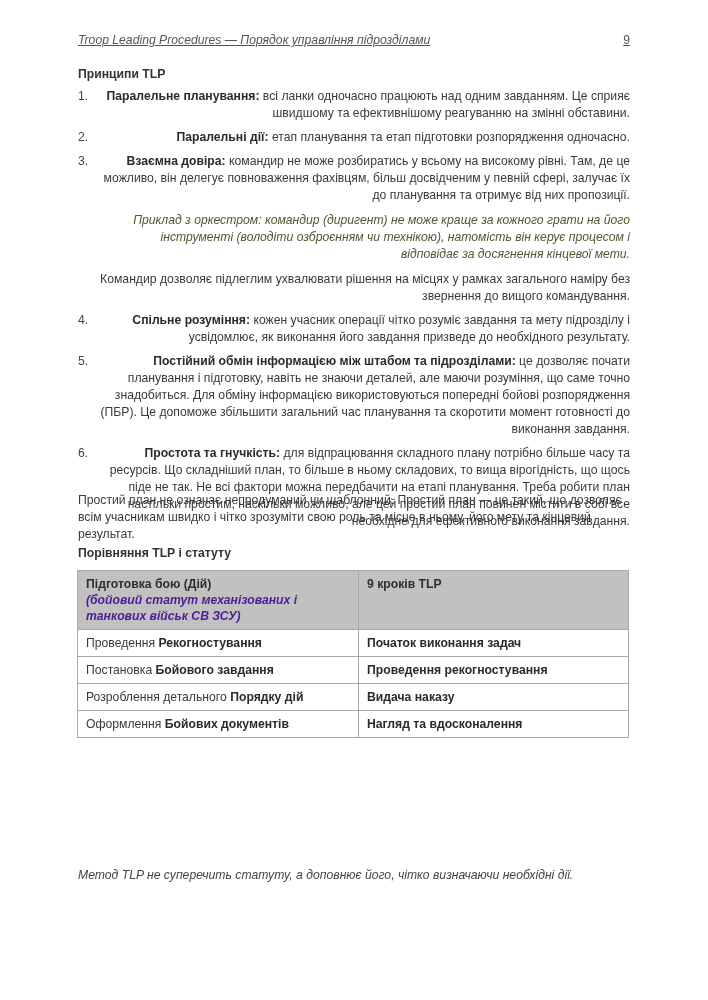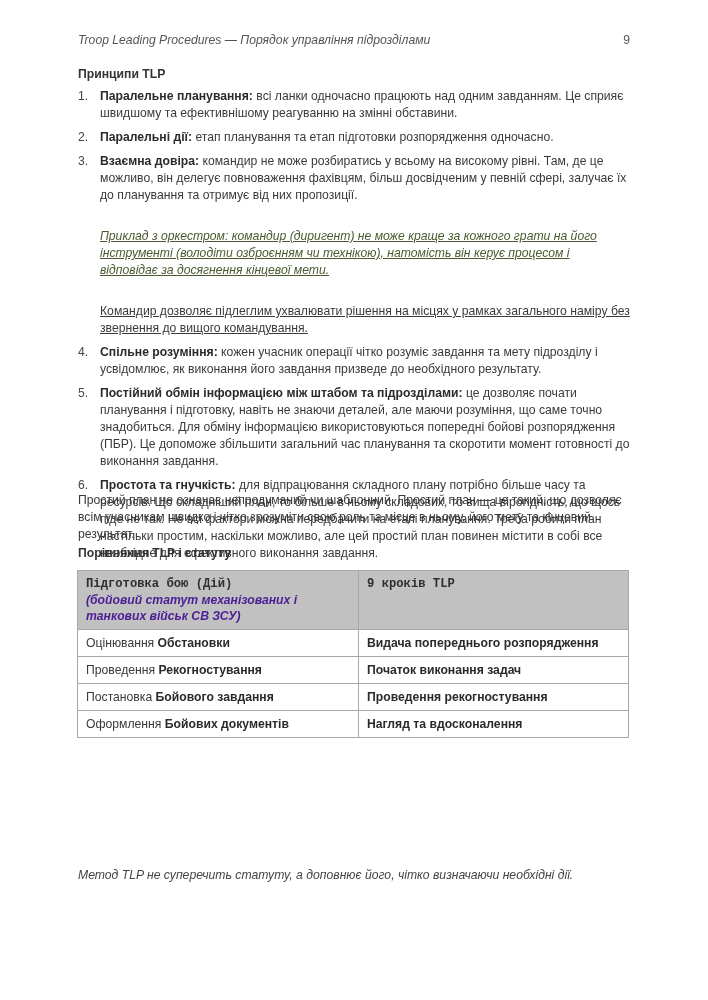--- a/index.html
+++ b/index.html
@@ -9,56 +9,56 @@
       color: #3a3a3a;
       font-size: 12.2px;
       line-height: 17px;
       position: relative;
       overflow: hidden;
     }
 
     .running-header {
       position: absolute; top: 32px; left: 78px; width: 552px;
       display: flex; justify-content: space-between; align-items: baseline;
-      font-size: 12.2px; color: #555;
+      font-size: 12.2px; color: #555; text-decoration: underline;
     }
     .running-header .title { font-style: italic; }
     .running-header .pagenum { font-style: normal; color: #555; }
 
     .h-section {
       position: absolute; left: 78px;
       font-weight: bold; font-size: 12.2px; color: #333;
     }
 
     .list { position: absolute; left: 78px; width: 552px; }
     .li { position: relative; padding-left: 22px; margin-bottom: 7px; }
     .li .num { position: absolute; left: 0; top: 0; color: #444; }
     .li b { color: #2b2b2b; }
-    .li p { margin: 0; }
-    .li .sub { margin-top: 24px; text-decoration: underline; }
+    .li p { margin: 0; text-align: right; }
+    .li .sub { margin-top: 8px; }
     .green {
       color: #4a5a2e; font-style: italic;
     }
 
     .para { position: absolute; left: 78px; width: 552px; }
 
     table.cmp {
       position: absolute; left: 77px; top: 570px; width: 552px;
       border-collapse: collapse;
       border: 1.5px solid #8a8a8a;
       font-size: 12.2px; line-height: 16px;
     }
     table.cmp th, table.cmp td {
       border: 1px solid #a8a8a8;
       text-align: left; vertical-align: top;
       padding: 5px 8px 5px 8px;
       font-weight: normal;
     }
     table.cmp th { background: #c1c1c1; color: #2e2e2e; height: 56px; }
-    table.cmp th .hb { font-weight: bold; font-family: Liberation Mono, monospace; }
+    table.cmp th .hb { font-weight: bold; }
     table.cmp th .hi { font-style: italic; font-weight: bold; color: #4c1d95; }
     table.cmp td { height: 26px; }
     table.cmp td.tall { height: 42px; }
     table.cmp col.c1 { width: 281px; }
     table.cmp b { color: #2b2b2b; }
 
     .footnote {
       position: absolute; left: 78px; top: 867px; width: 560px;
       font-style: italic; color: #444;
     }
@@ -123,30 +123,30 @@
         <div class="hb">Підготовка бою (Дій)</div>
         <div class="hi">(бойовий статут механізованих і танкових військ СВ ЗСУ)</div>
       </th>
       <th>
         <div class="hb">9 кроків TLP</div>
       </th>
     </tr>
   </thead>
   <tbody>
     <tr>
-      <td><span>Оцінювання </span><b>Обстановки</b><span></span></td>
-      <td><span></span><b>Видача попереднього розпорядження</b><span></span></td>
-    </tr>
-    <tr>
       <td><span>Проведення </span><b>Рекогностування</b><span></span></td>
       <td><span></span><b>Початок виконання задач</b><span></span></td>
     </tr>
     <tr>
       <td><span>Постановка </span><b>Бойового завдання</b><span></span></td>
       <td><span></span><b>Проведення рекогностування</b><span></span></td>
+    </tr>
+    <tr>
+      <td><span>Розроблення детального </span><b>Порядку дій</b><span></span></td>
+      <td><span></span><b>Видача наказу</b><span></span></td>
     </tr>
     <tr>
       <td><span>Оформлення </span><b>Бойових документів</b><span></span></td>
       <td><span></span><b>Нагляд та вдосконалення</b><span></span></td>
     </tr>
   </tbody>
 </table>
 
 <p class="footnote">Метод TLP не суперечить статуту, а доповнює його, чітко визначаючи необхідні дії.</p>
 

